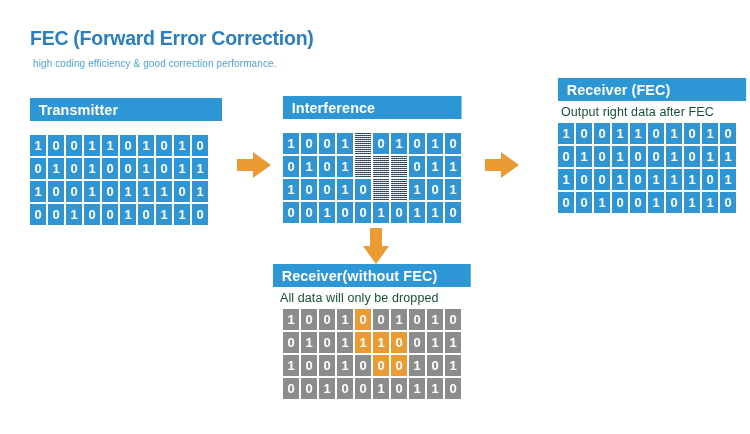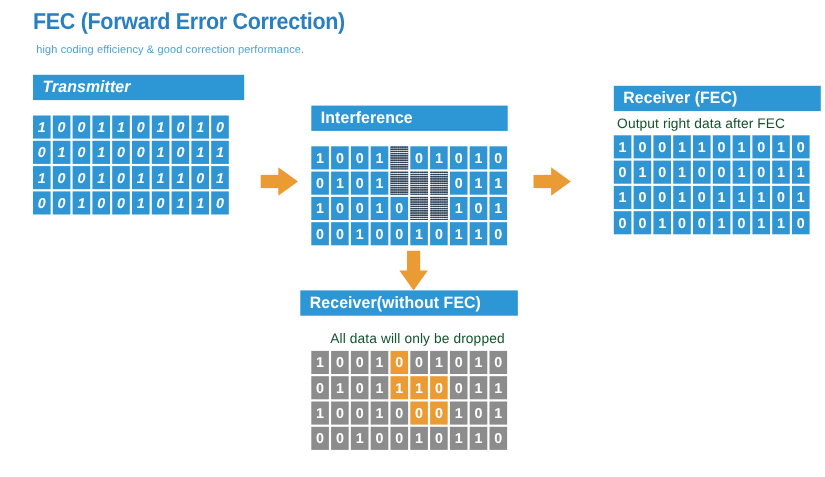--- a/index.html
+++ b/index.html
@@ -13,21 +13,21 @@
     position: relative;
     overflow: hidden;
     font-family: "Liberation Sans", sans-serif;
     -webkit-font-smoothing: antialiased;
   }
 
   
   #title-block {
     position: absolute;
     left: 30px;
-    top: 8px;
+    top: 26px;
     width: 690px;
   }
   #page-title {
     font-family: "Liberation Sans Narrow", "Liberation Sans", sans-serif;
     font-size: 21px;
     font-weight: bold;
     color: #2a7fc0;
     letter-spacing: -0.3px;
     line-height: 1.1;
     transform: scaleX(0.93);
@@ -164,21 +164,21 @@
   }
 </style>
 </head>
 <body>
 
 <div id="title-block">
   <div id="page-title">FEC (Forward Error Correction)</div>
   <div id="page-subtitle">high coding efficiency &amp; good correction performance.</div>
 </div>
 
-<div class="panel" style="left:30px; top:68px; width:200px;font-style:italic;">
+<div class="panel" style="left:30px; top:98px; width:200px;">
   <div class="panel-header">Transmitter</div>
   <div class="bit-grid" style="margin-top:14px;">
       <div class="bit-row">
         <div class="bit-cell blue">1</div>
         <div class="bit-cell blue">0</div>
         <div class="bit-cell blue">0</div>
         <div class="bit-cell blue">1</div>
         <div class="bit-cell blue">1</div>
         <div class="bit-cell blue">0</div>
         <div class="bit-cell blue">1</div>
@@ -344,21 +344,21 @@
     </div>
 </div>
 
 <div class="arrow arrow-down" style="left:363px; top:228px;">
   <div class="shaft"></div>
   <div class="head"></div>
 </div>
 
 <div class="panel" style="left:273px; top:264px; width:206px;">
   <div class="panel-header">Receiver(without FEC)</div>
-  <div class="panel-note" style="margin-top:13px; padding-left:7px;text-align:center;">All data will only be dropped</div>
+  <div class="panel-note" style="margin-top:3px; padding-left:7px;">All data will only be dropped</div>
   <div class="bit-grid" style="margin-top:2px; margin-left:10px;">
       <div class="bit-row">
         <div class="bit-cell gray">1</div>
         <div class="bit-cell gray">0</div>
         <div class="bit-cell gray">0</div>
         <div class="bit-cell gray">1</div>
         <div class="bit-cell orange">0</div>
         <div class="bit-cell gray">0</div>
         <div class="bit-cell gray">1</div>
         <div class="bit-cell gray">0</div>

